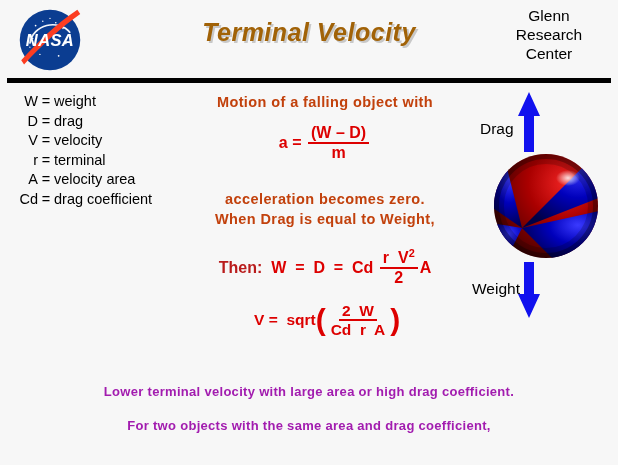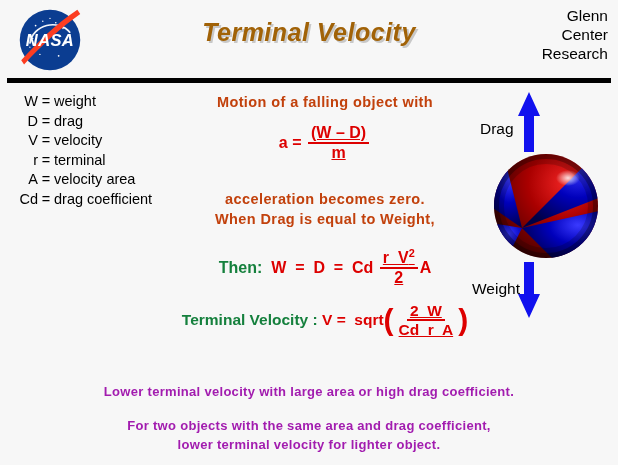--- a/index.html
+++ b/index.html
@@ -38,21 +38,21 @@
     font-style: italic;
     color: #a16207;
     letter-spacing: 0.5px;
     text-shadow: 2px 2px 0 #c8c8c8;
   }
   .center-name {
     position: absolute;
     right: 10px;
     top: 6px;
     width: 118px;
-    text-align: right;
+    text-align: center;
     font-size: 15.5px;
     line-height: 19px;
     color: #000000;
   }
   .divider {
     position: absolute;
     left: 7px;
     top: 78px;
     width: 604px;
     height: 5px;
@@ -102,30 +102,29 @@
   .eq-line {
     display: flex;
     align-items: center;
     justify-content: center;
     white-space: pre;
   }
   .red {
     color: #dd0000;
   }
   .blue {
-    color: #15803d;
+    color: #b91c1c;
   }
 
   .frac {
     display: inline-flex;
     flex-direction: column;
     align-items: center;
     vertical-align: middle;
     margin: 0 2px;
-    text-decoration: underline;
   }
   .frac .num {
     padding: 0 3px;
     border-bottom: 2.5px solid #dd0000;
     line-height: 1.15;
   }
   .frac .den {
     padding: 0 3px;
     line-height: 1.15;
   }
@@ -226,22 +225,22 @@
     </g>
     <path d="M22 55 C26 28, 62 20, 78 40" stroke="#ffffff" stroke-width="2.4" fill="none" opacity="0.95"></path>
     <path d="M14 84 C40 56, 64 34, 92 14 L88 8 C58 28, 34 52, 10 78 Z" fill="#fc3d21"></path>
     <text x="50" y="58" font-family="Liberation Sans, sans-serif" font-size="23" font-weight="bold" font-style="italic" fill="#ffffff" text-anchor="middle" letter-spacing="0.5">NASA</text>
   </svg>
 
   <div class="page-title">Terminal  Velocity</div>
 
   <div class="center-name">
     <div>Glenn</div>
+    <div>Research</div>
     <div>Center</div>
-    <div>Research</div>
   </div>
 
   <div class="divider"></div>
 </div>
 
 <div class="var-key">
   <div class="var-row">
     <span class="var-sym">W</span>
     <span class="var-eq">=</span>
     <span>weight</span>
@@ -301,21 +300,20 @@
     <span class="red">W  =  D  =  Cd</span>
     <span class="red">&nbsp;</span>
     <span class="frac red">
       <span class="num"><span>r  V</span><sup class="exp">2</sup></span>
       <span class="den">2</span>
     </span>
     <span class="red">A</span>
   </div>
 
   <div class="eq-line eq-term">
-    <span class="blue">Terminal Velocity :</span>
     <span>&nbsp;</span>
     <span class="red">V =  sqrt</span>
     <span class="big-paren">(</span>
     <span class="frac red">
       <span class="num">2  W</span>
       <span class="den">Cd  r  A</span>
     </span>
     <span class="big-paren">)</span>
   </div>
 </div>
@@ -368,15 +366,14 @@
 
   <svg style="position:absolute; left:40px; top:172px;" width="34" height="58" viewBox="0 0 34 58">
     <polygon points="17,56 28,32 22,32 22,0 12,0 12,32 6,32" fill="#1111ee"></polygon>
   </svg>
 </div>
 
 <div class="conclusions">
   <div class="concl-1">Lower terminal velocity with large area or high drag coefficient.</div>
   <div class="concl-2">
     <div>For two objects with the same area and drag coefficient,</div>
-    <div>lower terminal velocity for lighter object.</div>
   </div>
 </div>
 
 </body></html>

